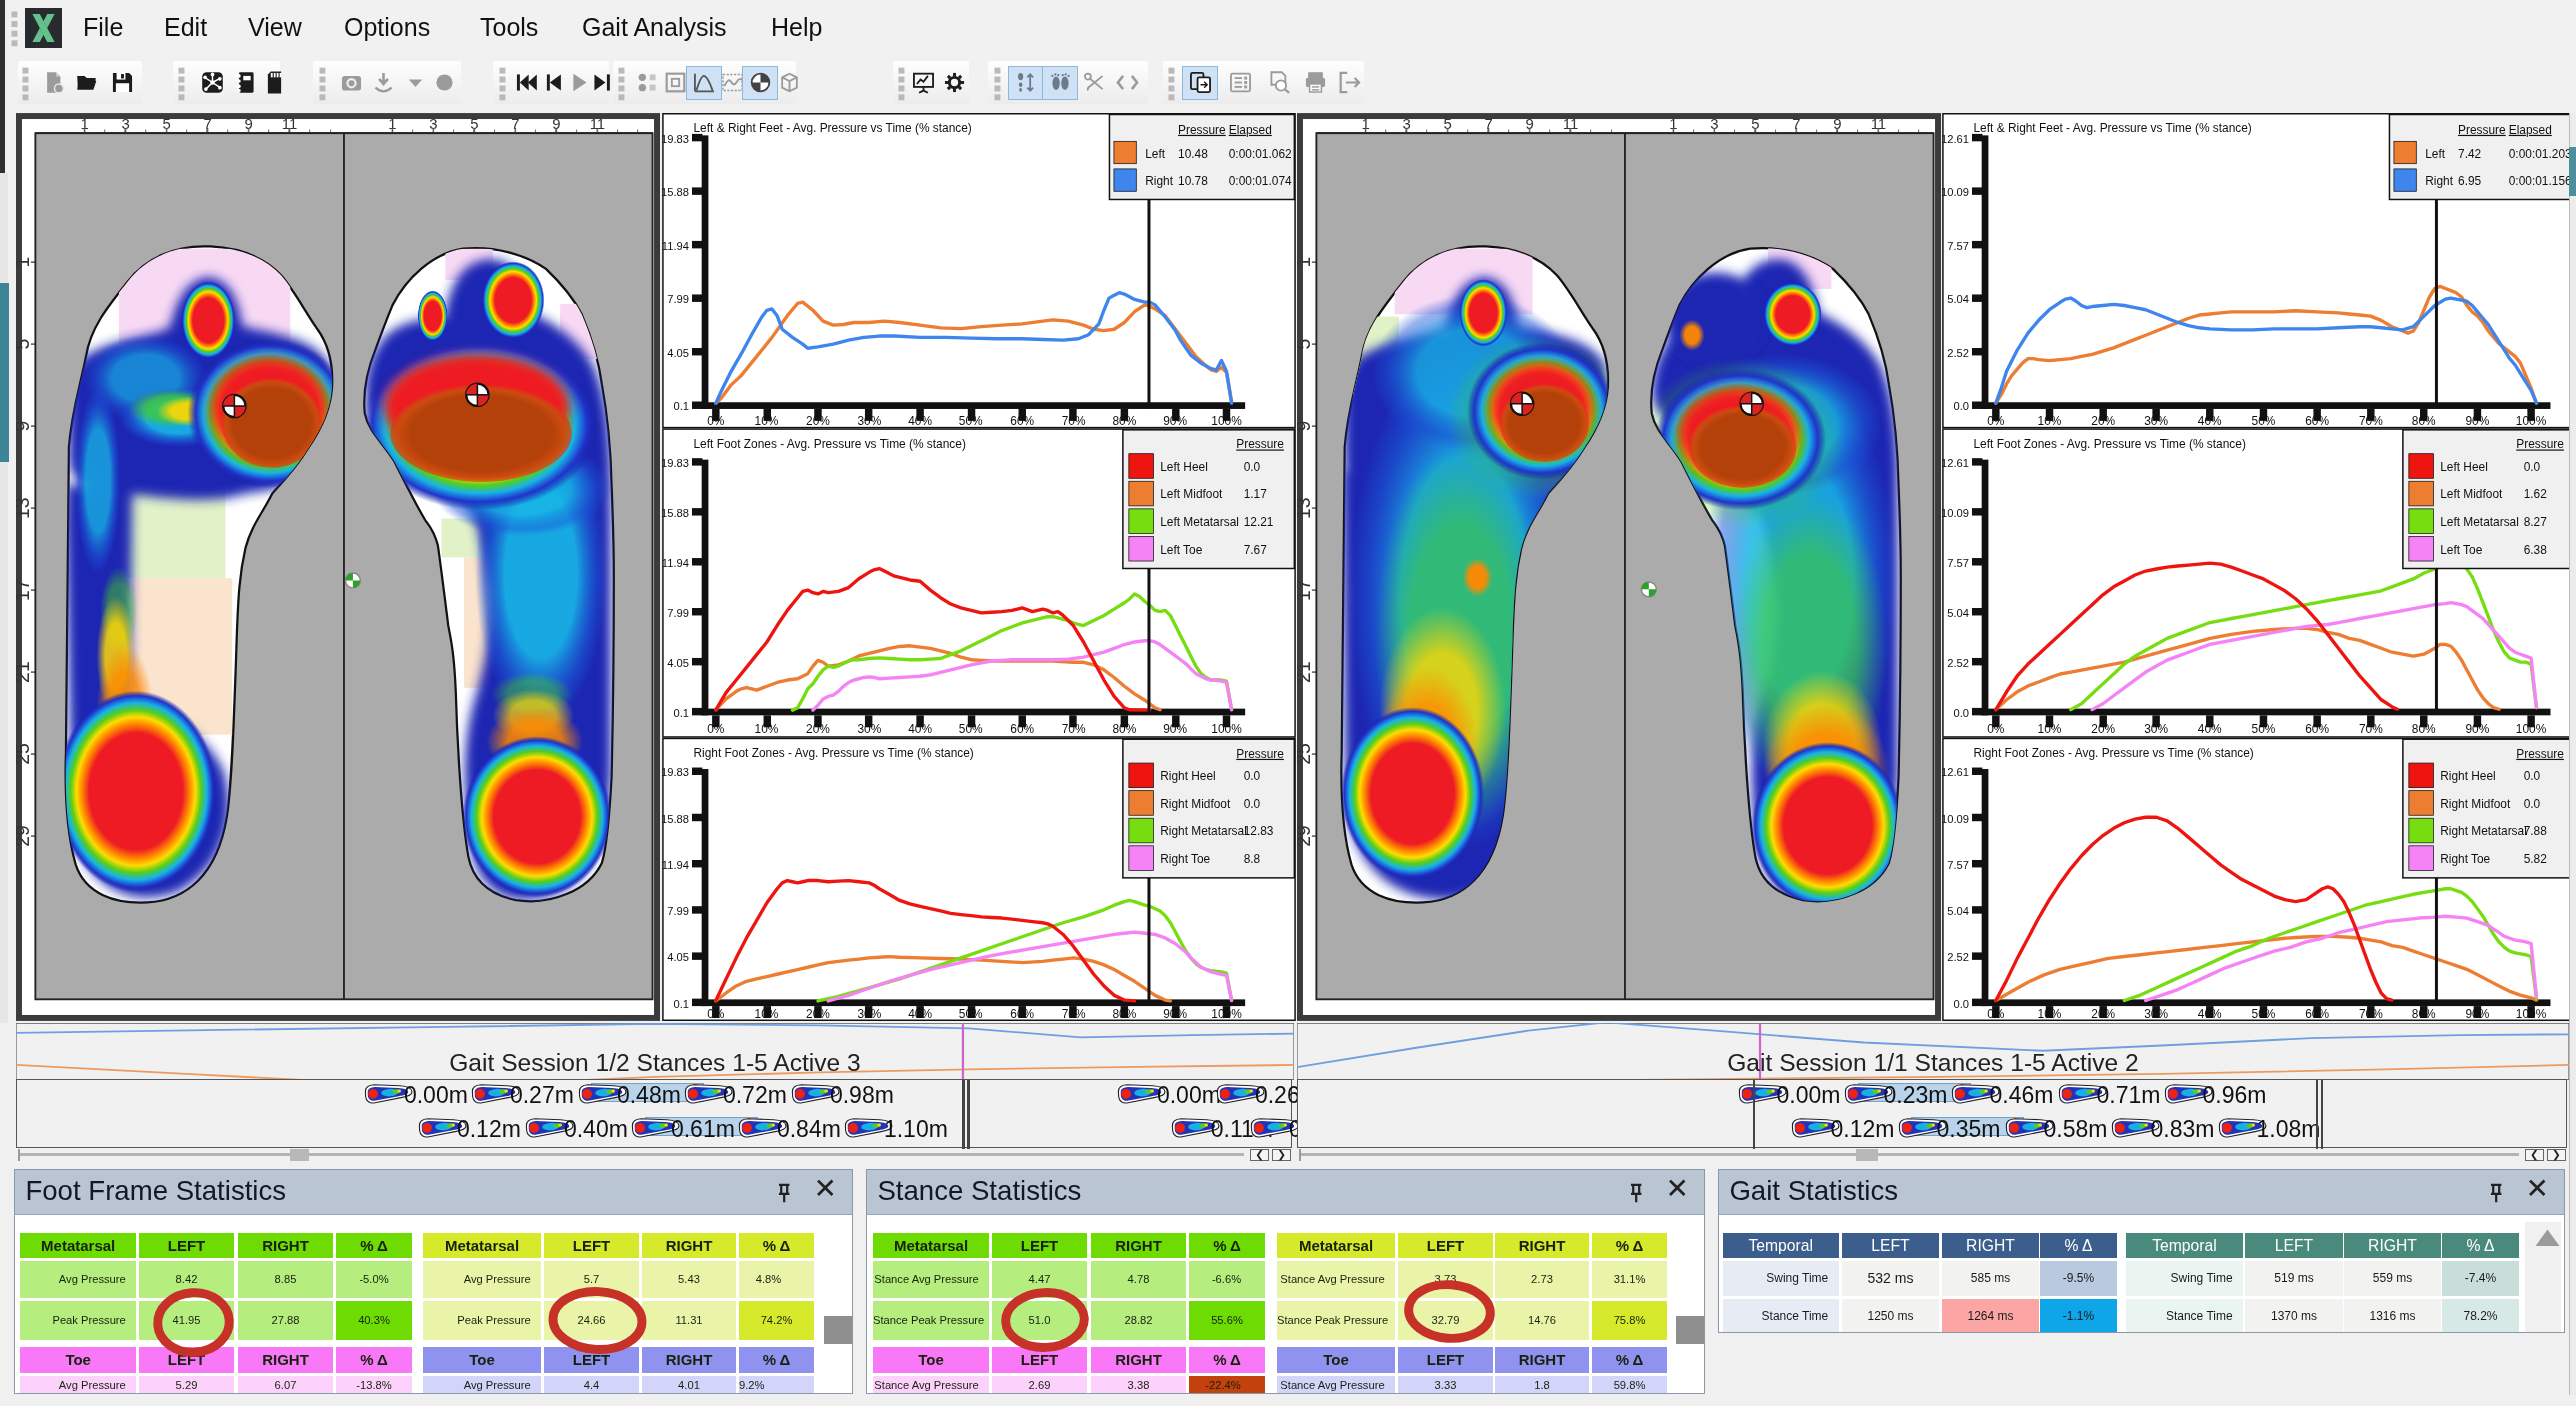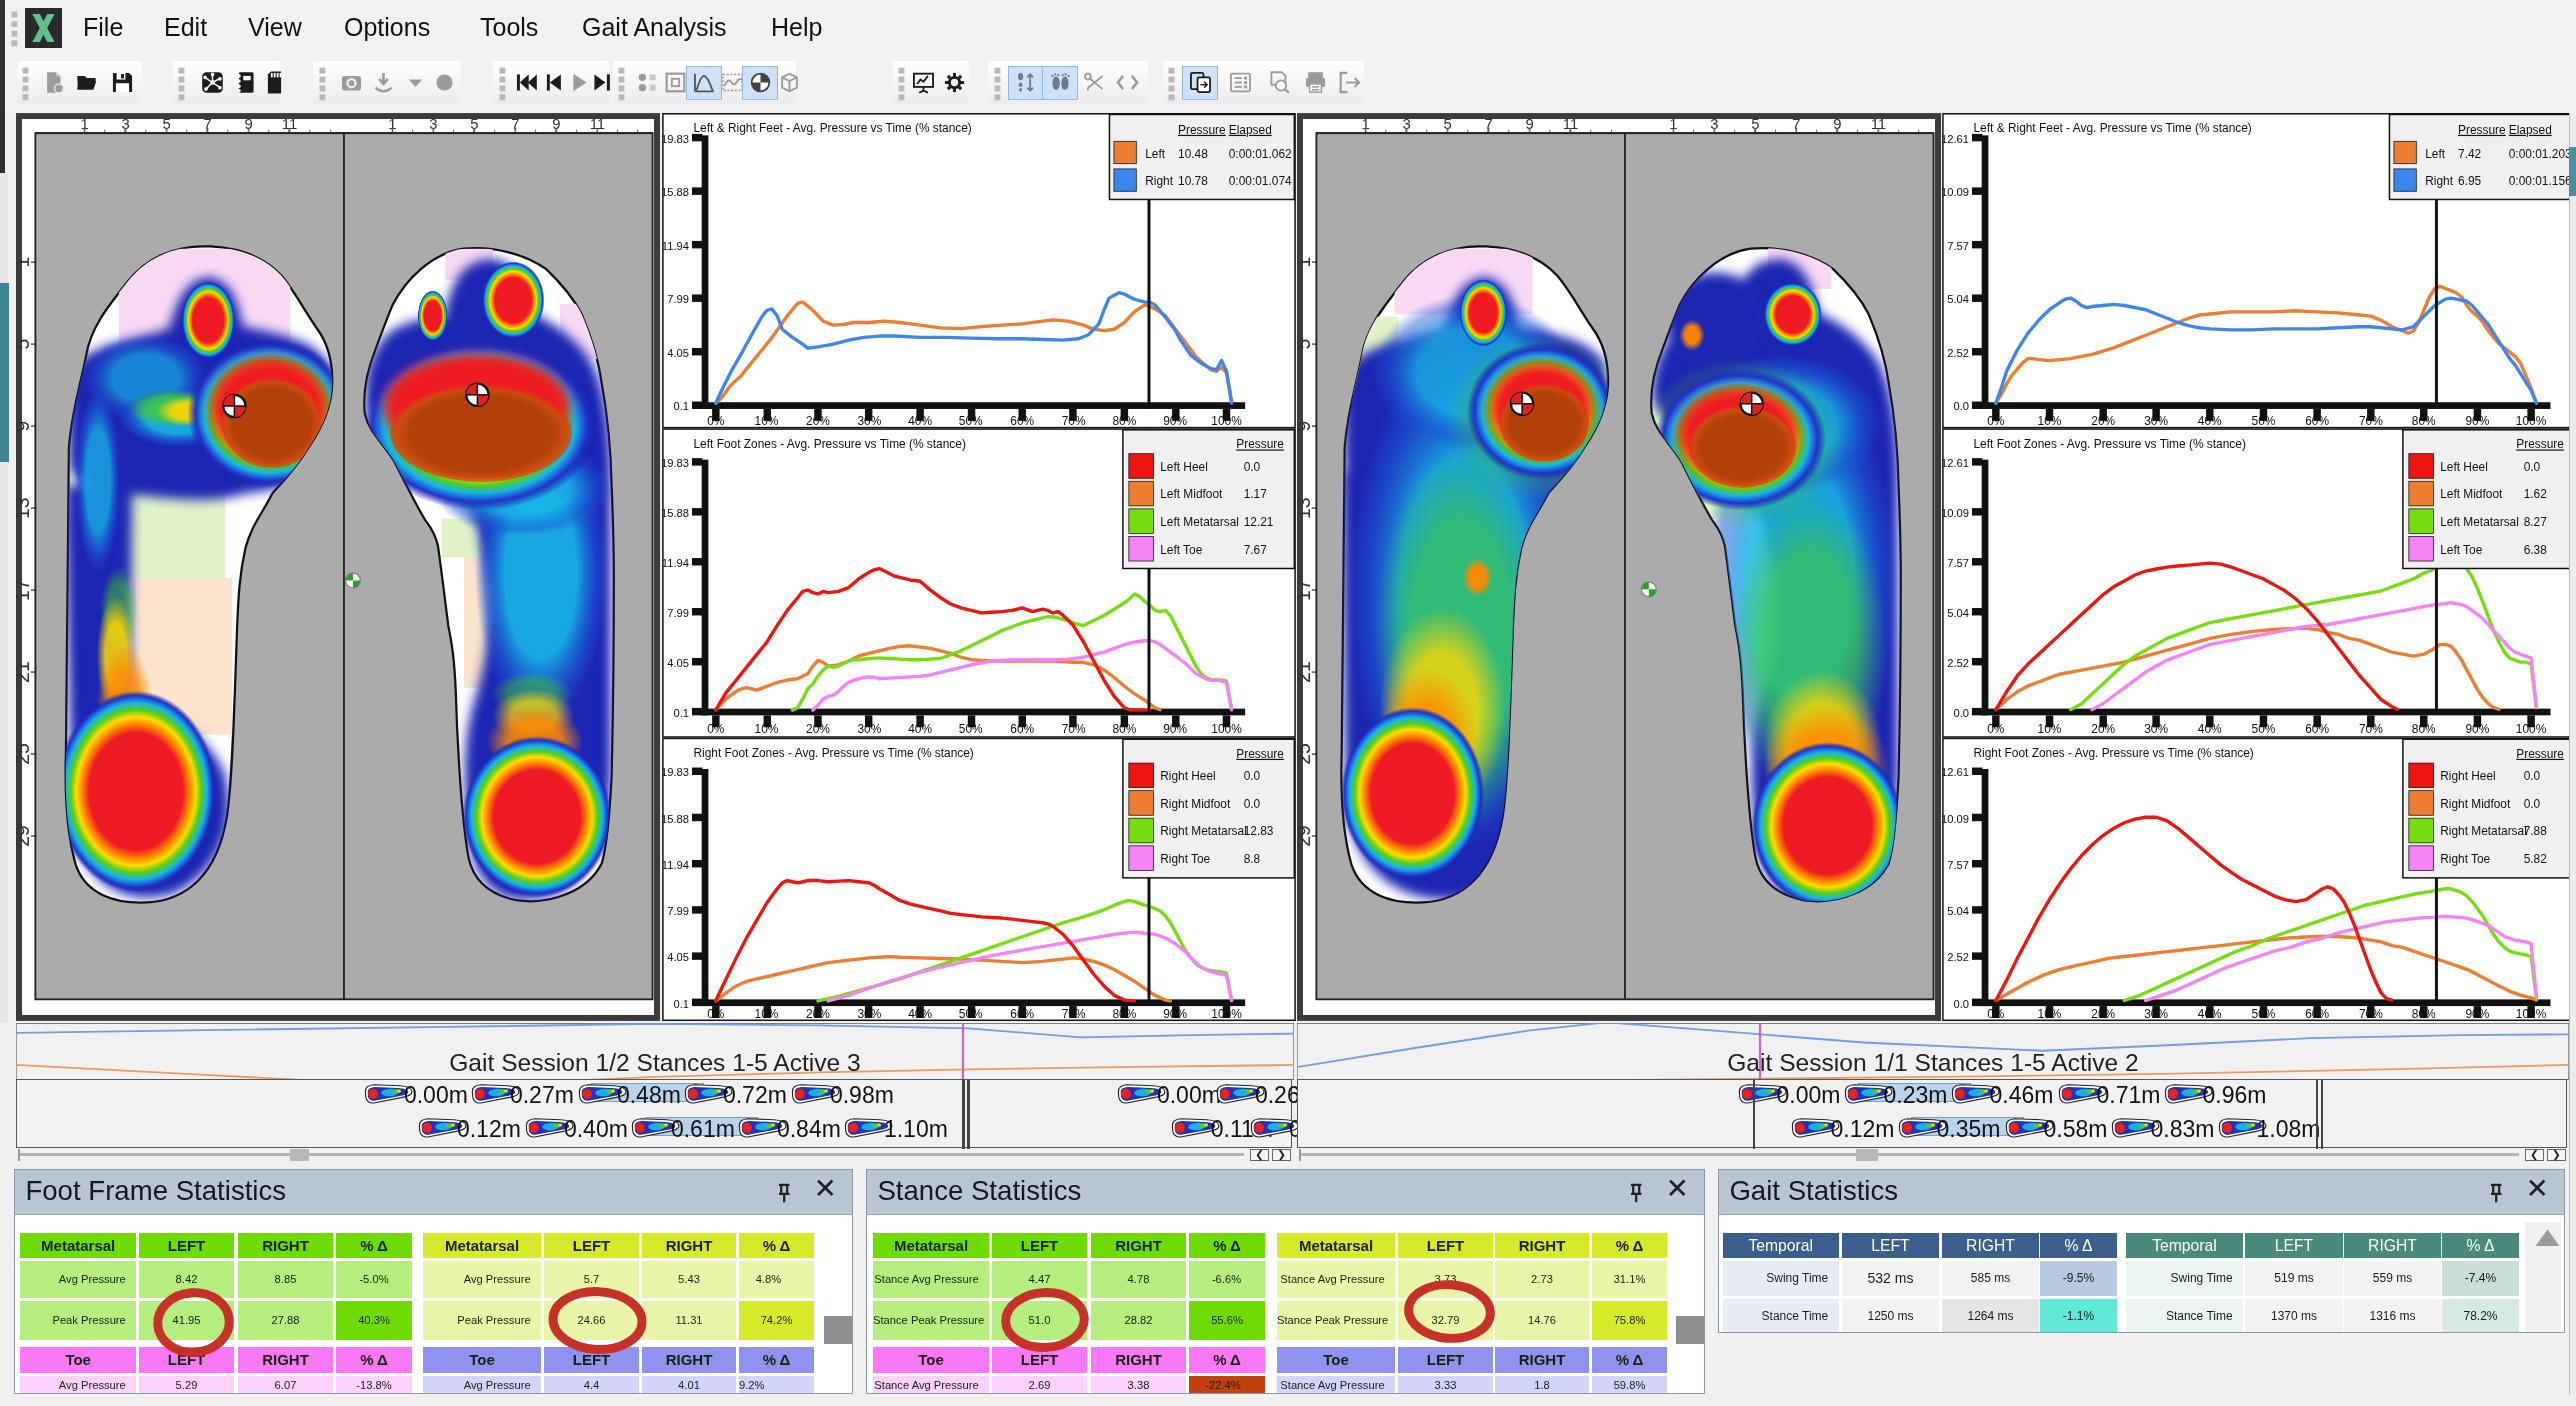--- a/index.html
+++ b/index.html
@@ -1270,22 +1270,22 @@
     <div style="position:absolute;left:3.7px;top:63px;width:116px;height:25px;background:#3b5e8c;color:#fff;font-size:15.7px;text-align:center;line-height:25px;white-space:nowrap">Temporal</div>
     <div style="position:absolute;left:123px;top:63px;width:97px;height:25px;background:#3b5e8c;color:#fff;font-size:15.7px;text-align:center;line-height:25px;white-space:nowrap">LEFT</div>
     <div style="position:absolute;left:223px;top:63px;width:97px;height:25px;background:#3b5e8c;color:#fff;font-size:15.7px;text-align:center;line-height:25px;white-space:nowrap">RIGHT</div>
     <div style="position:absolute;left:321px;top:63px;width:77px;height:25px;background:#3b5e8c;color:#fff;font-size:15.7px;text-align:center;line-height:25px;white-space:nowrap">% Δ</div>
     <div style="position:absolute;left:3.7px;top:91px;width:116px;height:35px;background:#e7ecf4;font-size:12px;color:#1a1a1a;text-align:right;line-height:35px;white-space:nowrap;padding-right:10.4px">Swing Time</div>
     <div style="position:absolute;left:123px;top:91px;width:97px;height:35px;background:#f2f2f1;font-size:14px;color:#1a1a1a;text-align:center;line-height:35px;white-space:nowrap;padding-right:0px">532 ms</div>
     <div style="position:absolute;left:223px;top:91px;width:97px;height:35px;background:#f2f2f1;font-size:12px;color:#1a1a1a;text-align:center;line-height:35px;white-space:nowrap;padding-right:0px">585 ms</div>
     <div style="position:absolute;left:321px;top:91px;width:77px;height:35px;background:#b9c9df;font-size:12px;color:#1a1a1a;text-align:center;line-height:35px;white-space:nowrap;padding-right:0px">-9.5%</div>
     <div style="position:absolute;left:3.7px;top:129px;width:116px;height:35px;background:#e7ecf4;font-size:12px;color:#1a1a1a;text-align:right;line-height:35px;white-space:nowrap;padding-right:10.4px">Stance Time</div>
     <div style="position:absolute;left:123px;top:129px;width:97px;height:35px;background:#f2f2f1;font-size:12px;color:#1a1a1a;text-align:center;line-height:35px;white-space:nowrap;padding-right:0px">1250 ms</div>
-    <div style="position:absolute;left:223px;top:129px;width:97px;height:35px;background:#e5e5e5;font-size:12px;color:#1a1a1a;text-align:center;line-height:35px;white-space:nowrap;padding-right:0px">1264 ms</div>
-    <div style="position:absolute;left:321px;top:129px;width:77px;height:35px;background:#5eead4;font-size:12px;color:#1a1a1a;text-align:center;line-height:35px;white-space:nowrap;padding-right:0px">-1.1%</div>
+    <div style="position:absolute;left:223px;top:129px;width:97px;height:35px;background:#fca5a5;font-size:12px;color:#1a1a1a;text-align:center;line-height:35px;white-space:nowrap;padding-right:0px">1264 ms</div>
+    <div style="position:absolute;left:321px;top:129px;width:77px;height:35px;background:#0ea5e9;font-size:12px;color:#1a1a1a;text-align:center;line-height:35px;white-space:nowrap;padding-right:0px">-1.1%</div>
     <div style="position:absolute;left:3.7px;top:167px;width:116px;height:35px;background:#e7ecf4;font-size:12px;color:#1a1a1a;text-align:right;line-height:35px;white-space:nowrap;padding-right:10.4px">Support Time</div>
     <div style="position:absolute;left:123px;top:167px;width:97px;height:35px;background:#f2f2f1;font-size:12px;color:#1a1a1a;text-align:center;line-height:35px;white-space:nowrap;padding-right:0px">346 ms</div>
     <div style="position:absolute;left:223px;top:167px;width:97px;height:35px;background:#f2f2f1;font-size:12px;color:#1a1a1a;text-align:center;line-height:35px;white-space:nowrap;padding-right:0px">386 ms</div>
     <div style="position:absolute;left:321px;top:167px;width:77px;height:35px;background:#b9c9df;font-size:12px;color:#1a1a1a;text-align:center;line-height:35px;white-space:nowrap;padding-right:0px">-10.9%</div>
     <div style="position:absolute;left:407px;top:63px;width:117px;height:25px;background:#498a7c;color:#fff;font-size:15.7px;text-align:center;line-height:25px;white-space:nowrap">Temporal</div>
     <div style="position:absolute;left:526px;top:63px;width:98px;height:25px;background:#498a7c;color:#fff;font-size:15.7px;text-align:center;line-height:25px;white-space:nowrap">LEFT</div>
     <div style="position:absolute;left:625px;top:63px;width:97px;height:25px;background:#498a7c;color:#fff;font-size:15.7px;text-align:center;line-height:25px;white-space:nowrap">RIGHT</div>
     <div style="position:absolute;left:723px;top:63px;width:77px;height:25px;background:#498a7c;color:#fff;font-size:15.7px;text-align:center;line-height:25px;white-space:nowrap">% Δ</div>
     <div style="position:absolute;left:407px;top:91px;width:117px;height:35px;background:#eaf4f1;font-size:12px;color:#1a1a1a;text-align:right;line-height:35px;white-space:nowrap;padding-right:10.4px">Swing Time</div>
     <div style="position:absolute;left:526px;top:91px;width:98px;height:35px;background:#f2f2f1;font-size:12px;color:#1a1a1a;text-align:center;line-height:35px;white-space:nowrap;padding-right:0px">519 ms</div>

